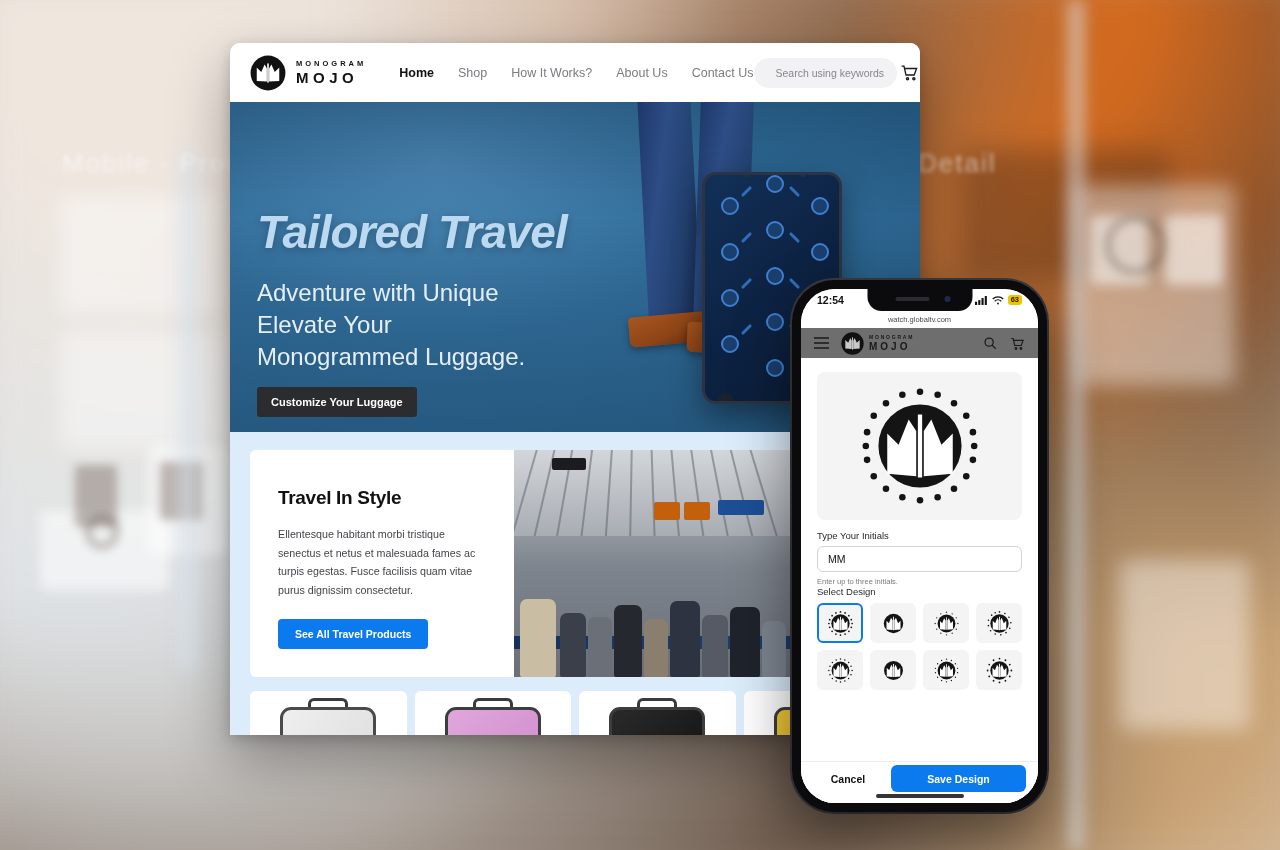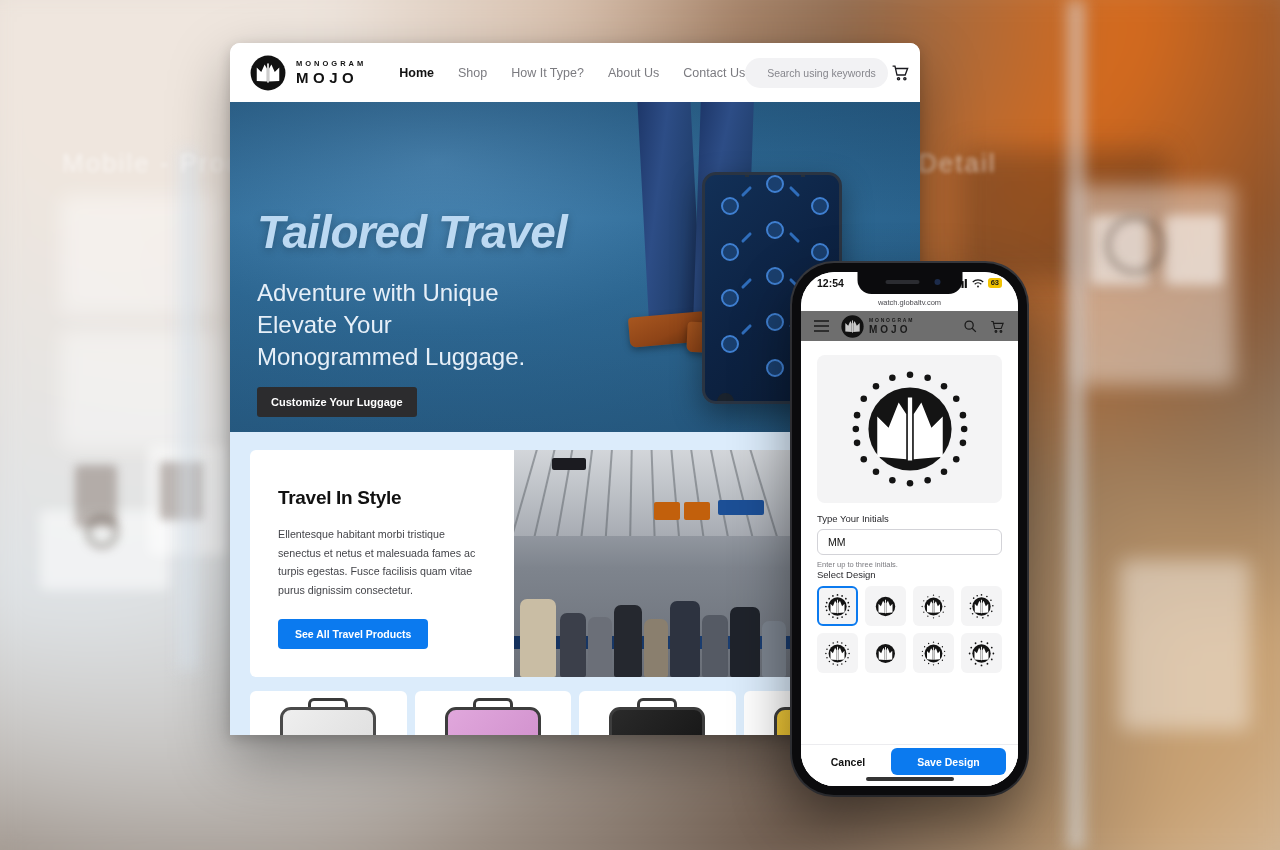--- a/index.html
+++ b/index.html
@@ -167,21 +167,21 @@
     border-radius:11px 11px 5px 5px; }
   .suit.white { background:linear-gradient(135deg,#efefef,#dcdcdc); border:3px solid #4a4a4a; }
   .suit.pink  { background:linear-gradient(135deg,#e0a7dc,#cf8dcb); border:3px solid #3d3d3d; }
   .suit.black { background:linear-gradient(135deg,#2a2a2a,#131313); border:3px solid #3d3d3d; }
   .suit.yellow{ background:linear-gradient(135deg,#f0c93a,#e3b41c); border:3px solid #3d3d3d; }
   .suit-hdl { position:absolute; left:50%; transform:translateX(-50%); top:7px; width:40px; height:9px;
     border:3px solid #3a3a3a; border-bottom:none; border-radius:6px 6px 0 0; }
 
   
   .phone {
-    position:absolute; left:792px; top:263px; width:235px; height:532px;
+    position:absolute; left:792px; top:280px; width:255px; height:532px;
     background:#0b0b0d; border-radius:42px; padding:9px;
     box-shadow:0 26px 60px rgba(0,0,0,.45), 0 0 0 2px #3a3b40;
   }
   .screen { position:relative; width:100%; height:100%; background:#fff; border-radius:34px; overflow:hidden; }
   .statusbar {
     position:relative; height:22px; background:#fff; display:flex; align-items:center;
     justify-content:space-between; padding:0 16px; z-index:4;
   }
   .st-time { font-size:10.5px; font-weight:700; color:#111; }
   .st-right { display:flex; align-items:center; gap:4px; }
@@ -291,21 +291,21 @@
       </svg>
       <div class="brand-txt">
         <div class="brand-top">MONOGRAM</div>
         <div class="brand-bot">MOJO</div>
       </div>
     </div>
 
     <div class="navlinks">
       <div class="navlink active">Home</div>
       <div class="navlink">Shop</div>
-      <div class="navlink">How It Type?</div>
+      <div class="navlink">How It Works?</div>
       <div class="navlink">About Us</div>
       <div class="navlink">Contact Us</div>
     </div>
 
     <div class="nav-right">
       <div class="search-pill">
         <svg width="13" height="13" viewBox="0 0 24 24" fill="none" stroke="#6d6d73" stroke-width="2.2">
           <circle cx="10.5" cy="10.5" r="7"></circle>
             <line x1="15.8" y1="15.8" x2="22" y2="22"></line>
         </svg>

